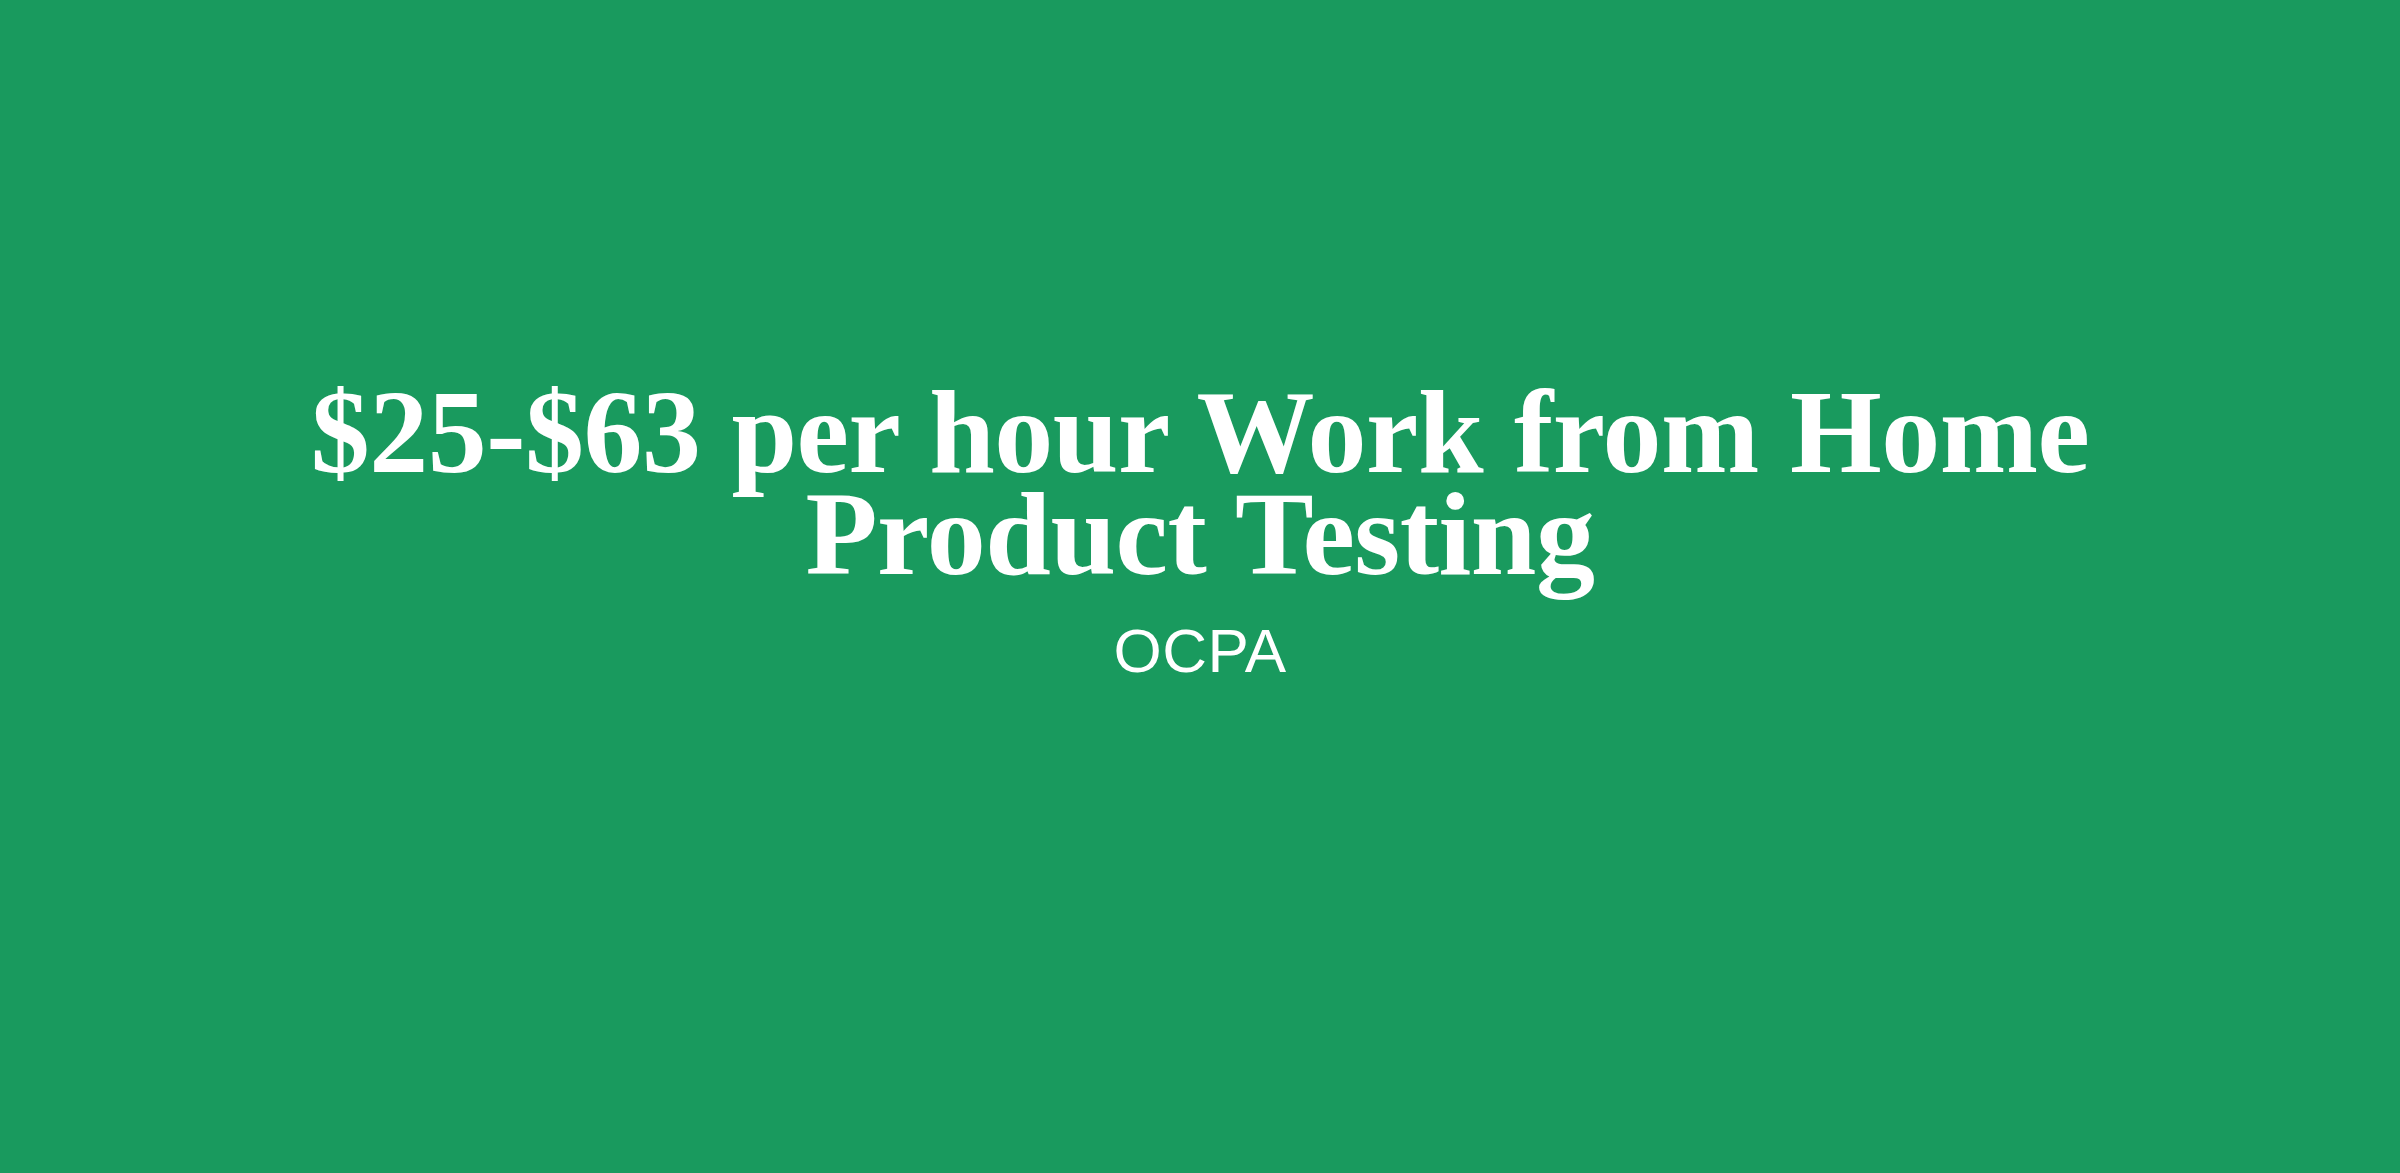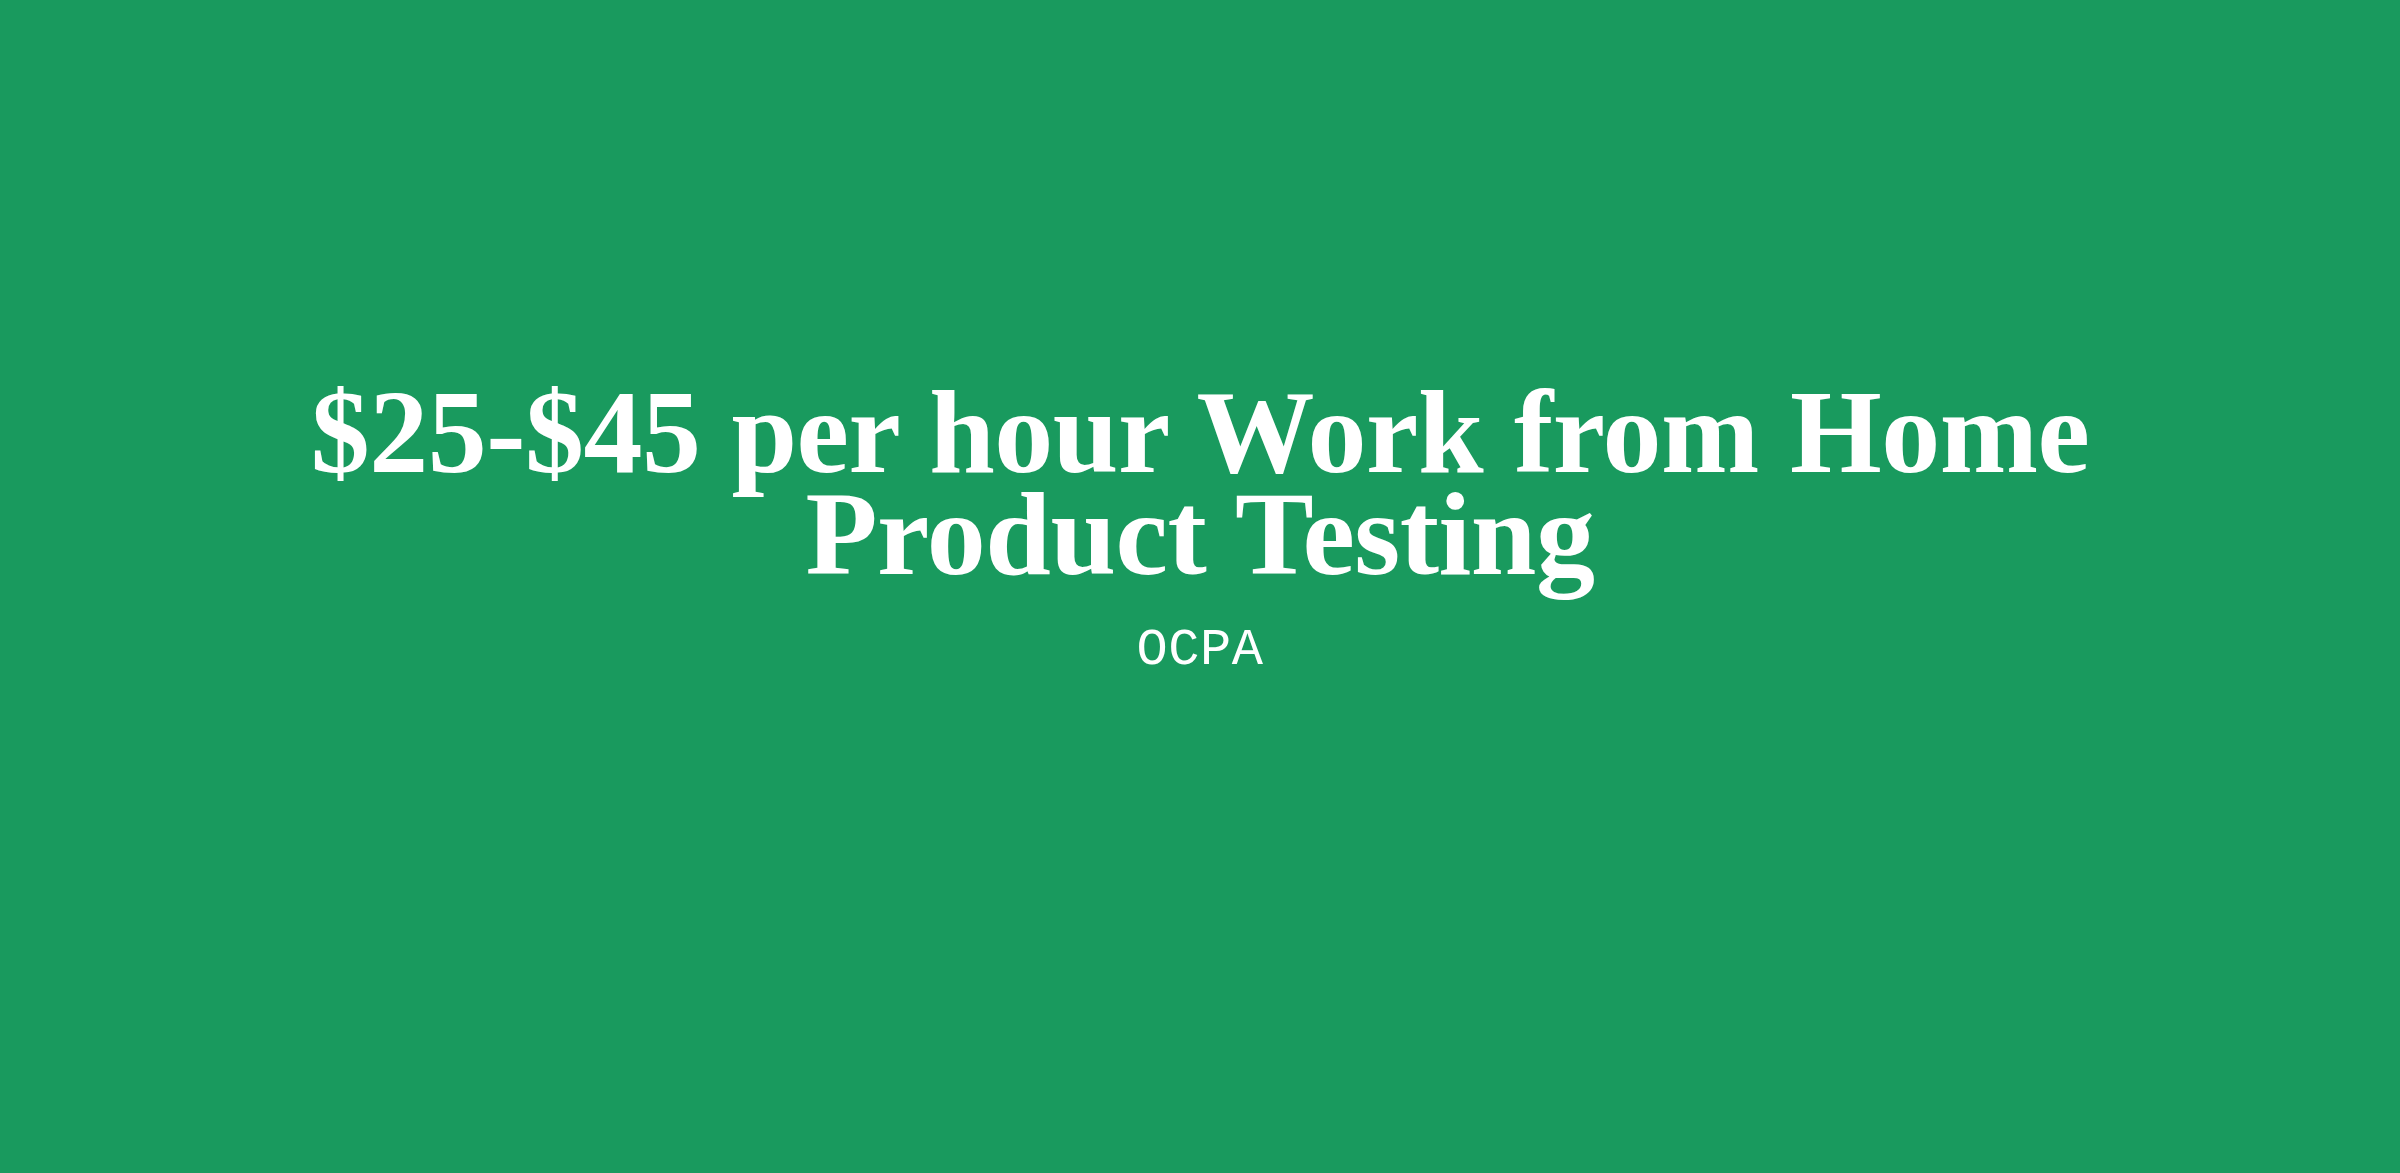--- a/index.html
+++ b/index.html
@@ -49,32 +49,32 @@
     letter-spacing: -0.5px;
     word-spacing: 2px;
     text-rendering: optimizeLegibility;
   }
 
   
   #card-subtitle {
     margin: 0;
     padding-top: 30px;
     color: #ffffff;
-    font-family: Liberation Mono, monospace;
+    font-family: Liberation Sans, sans-serif;
     font-weight: 400;
-    font-size: 52px;
+    font-size: 62px;
     line-height: 70px;
     letter-spacing: 0.5px;
   }
 </style>
 </head>
 <body>
 
 <div id="preview-card" style="background: rgb(25, 154, 94);">
 
   <div id="card-content">
 
-    <h1 id="card-headline" style="color: rgb(255, 255, 255);">$25-$45 per hour Work from Home Product Testing</h1>
+    <h1 id="card-headline" style="color: rgb(255, 255, 255);">$25-$63 per hour Work from Home Product Testing</h1>
 
     <p id="card-subtitle" style="color: rgb(255, 255, 255);">OCPA</p>
 
   </div>
 </div>
 
 </body></html>

